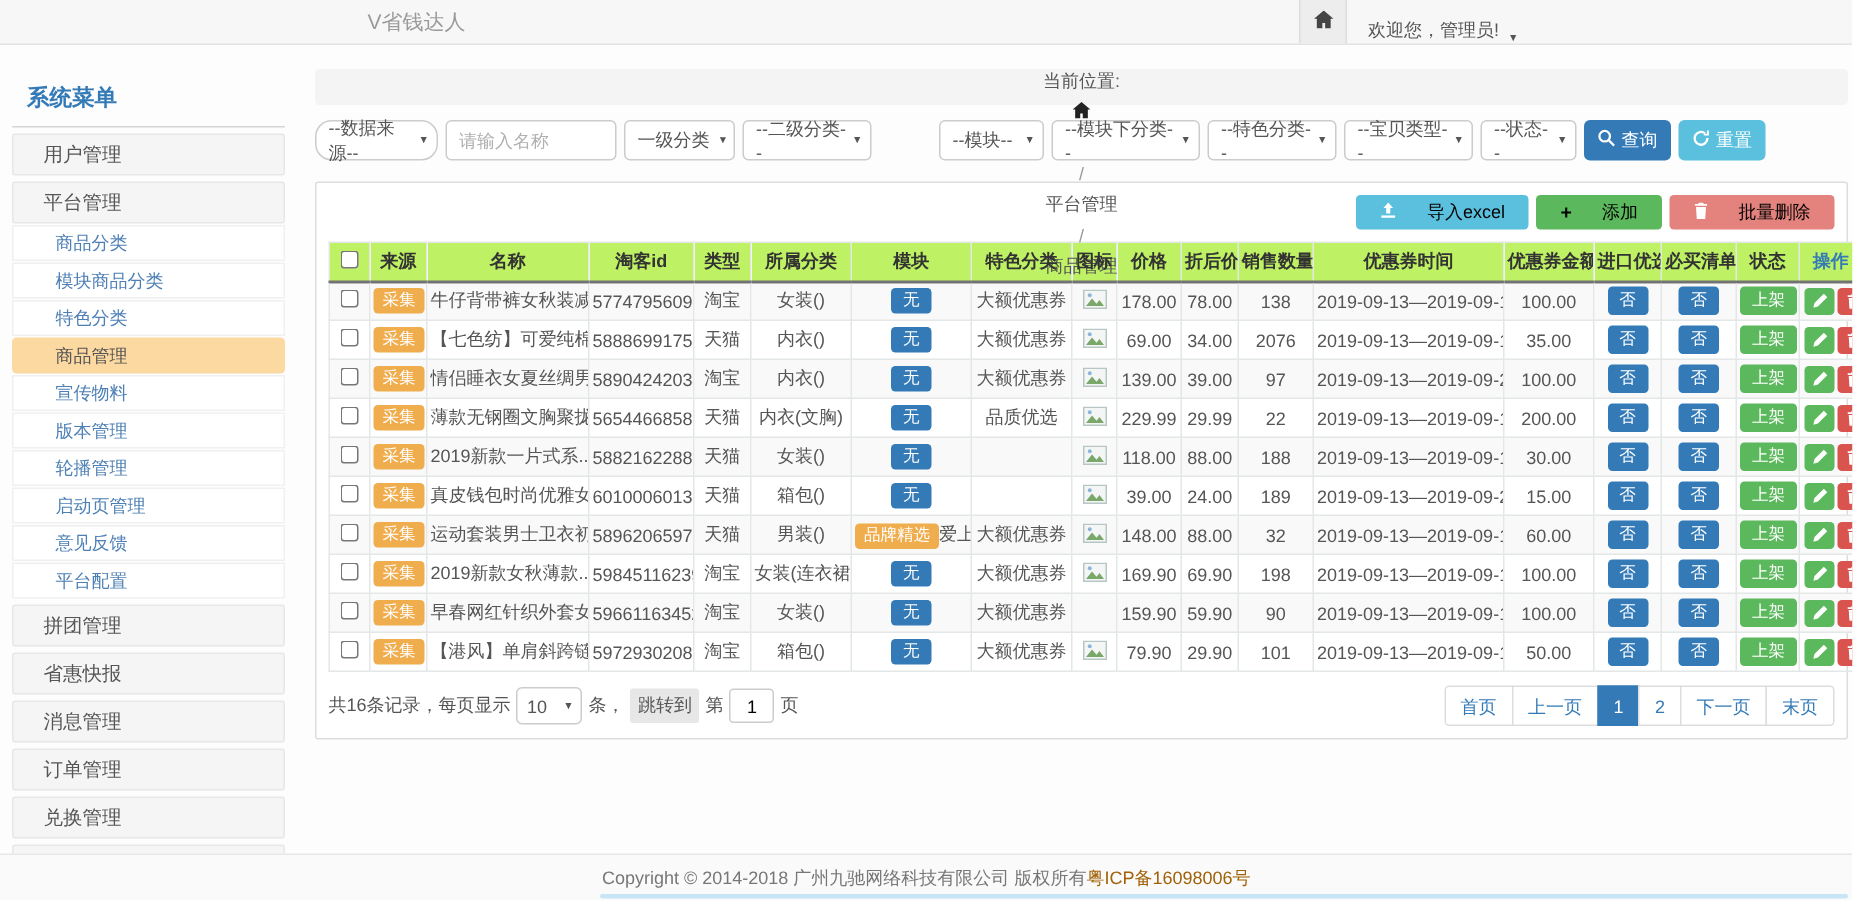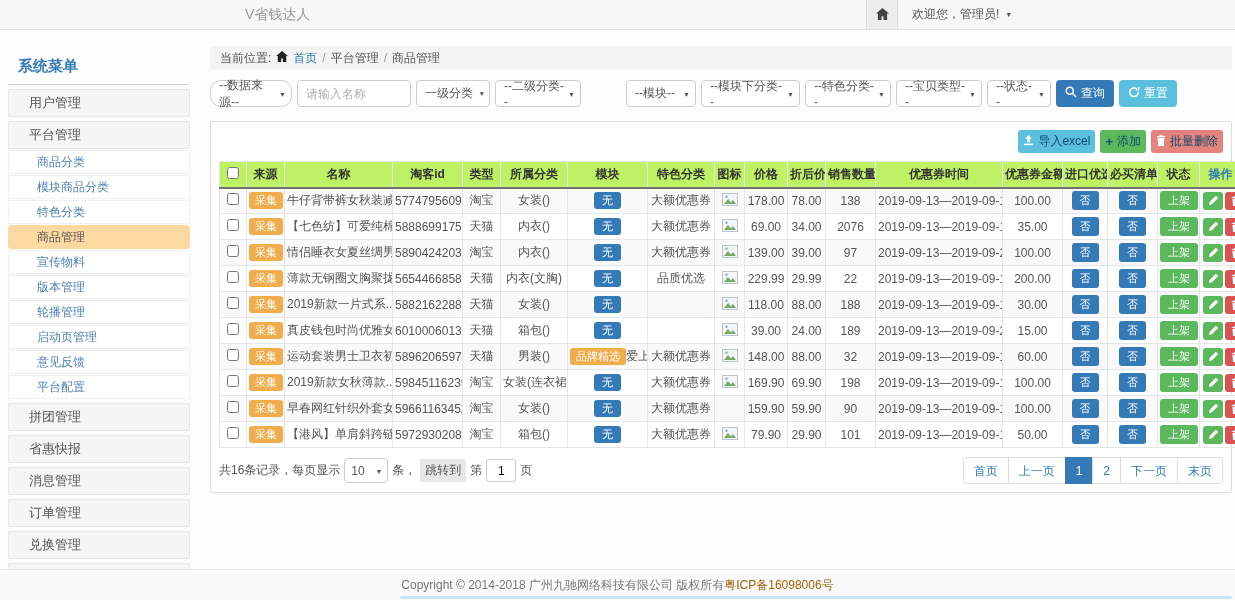--- a/index.html
+++ b/index.html
@@ -5,48 +5,48 @@
   * { margin:0; padding:0; }
   html,body { background:#fff; }
   body { font-family:"Liberation Sans","DejaVu Sans",sans-serif; }
   .app { position:relative; width:1235px; height:600px; background:#fdfdfd; overflow:hidden; }
 
   
   .topbar { position:absolute; top:0; left:0; width:100%; height:30px; background:#f7f7f7; border-bottom:1px solid #e3e3e3; box-sizing:border-box; }
   .app-title { position:absolute; left:245px; top:0; line-height:29px; font-size:14px; color:#9a9a9a; }
   .topbar-right { position:absolute; left:866px; top:0; height:29px; display:flex; align-items:stretch; }
   .home-box { width:30px; display:flex; align-items:center; justify-content:center; background:#ededed; border-left:1px solid #ddd; border-right:1px solid #ddd; cursor:pointer; }
-  .welcome { display:flex; align-items:center; gap:6px; padding-left:14px; font-size:12px; color:#555; cursor:pointer; }
+  .welcome { display:flex; align-items:flex-end; gap:6px; padding-left:14px; font-size:12px; color:#555; cursor:pointer; }
   .caret-sm { font-size:7px; color:#555; }
 
   
   .sidebar { position:absolute; left:8px; top:48px; width:182px; }
   .sidebar-title { height:36px; line-height:36px; border-bottom:1px solid #d5d5d5; color:#337ab7; font-weight:bold; font-size:15px; padding-left:10px; }
   .menu-top { height:28px; line-height:26px; margin-top:4px; background:#f5f5f5; border:1px solid #e7e7e7; border-radius:2px; padding-left:20px; font-size:13px; color:#555; cursor:pointer; box-sizing:border-box; }
   .menu-sub { height:24px; line-height:22px; margin-top:1px; background:#fff; border:1px solid #f0f0f0; padding-left:28px; font-size:12px; color:#4e80b5; cursor:pointer; box-sizing:border-box; }
   .menu-sub.active { background:#fdd9a2; border-color:#fdd9a2; color:#555; border-radius:3px; }
 
   
   .main { position:absolute; left:210px; top:40px; width:1022px; }
-  .breadcrumb { margin-top:6px; height:24px; background:#f4f4f4; border-radius:3px; display:flex; align-items:center; gap:5px; padding:0 10px; font-size:12px; color:#555; box-sizing:border-box; }
+  .breadcrumb { margin-top:6px; height:24px; background:#f4f4f4; border-radius:3px; display:flex; align-items:center; gap:5px; padding:0 10px; font-size:12px; color:#555; box-sizing:border-box;flex-direction:column; }
   .bc-home-link { color:#337ab7; text-decoration:none; cursor:pointer; }
   .bc-sep { color:#999; }
 
   .filters { margin-top:10px; display:flex; align-items:center; gap:5px; }
   .fsel { position:relative; height:27px; border:1px solid #ccc; border-radius:4px; background:#fff; display:inline-flex; align-items:center; padding:0 16px 0 8px; font-size:12px; color:#555; box-sizing:border-box; cursor:pointer; flex:none; }
   .fsel-caret { position:absolute; right:5px; top:50%; transform:translateY(-50%); font-size:7px; color:#555; }
   .ftext { height:27px; width:114px; border:1px solid #ccc; border-radius:4px; padding:0 8px; font-size:12px; color:#555; box-sizing:border-box; flex:none; }
   .ftext::placeholder { color:#b0b0b0; }
   .fbtn { display:inline-flex; align-items:center; gap:4px; border:none; border-radius:4px; color:#fff; font-size:12px; height:27px; padding:0 9px; cursor:pointer; flex:none; }
   .fbtn-primary { background:#337ab7; }
   .fbtn-info { background:#5bc0de; }
 
   .panel { margin-top:14px; border:1px solid #ddd; background:#fff; border-radius:2px; padding:8px; box-sizing:border-box; width:100%; }
   .toolbar { display:flex; justify-content:flex-end; }
-  .btn { display:inline-flex; align-items:center; gap:4px; border:none; border-radius:3px; color:#0c4a6e; font-size:12px; height:23px; padding:0 5px; cursor:pointer; margin-left:5px; }
+  .btn { display:inline-flex; align-items:center; gap:20px; border:none; border-radius:3px; color:#000000; font-size:12px; height:23px; padding:0 16px; cursor:pointer; margin-left:5px; }
   .btn-import { background:#5bc0de; }
   .btn-add { background:#5cb85c; }
   .btn-batch-del { background:#e4827d; }
   .plus-icon { font-size:13px; font-weight:bold; }
 
   .grid { margin-top:8px; width:100%; border-collapse:collapse; table-layout:fixed; font-size:12px; color:#555; }
   .grid th, .grid td { border:1px solid #e4e7e7; height:26px; text-align:center; padding:0 2px; overflow:hidden; white-space:nowrap; box-sizing:border-box; }
   .grid thead th { font-weight:bold; color:#333; background:#bef264; border-bottom:2px solid #737373;margin-top:12px; }
   .grid thead th.op-head { color:#337ab7; }
   .grid tbody tr:nth-child(odd) { background:#f9f9f9; }

